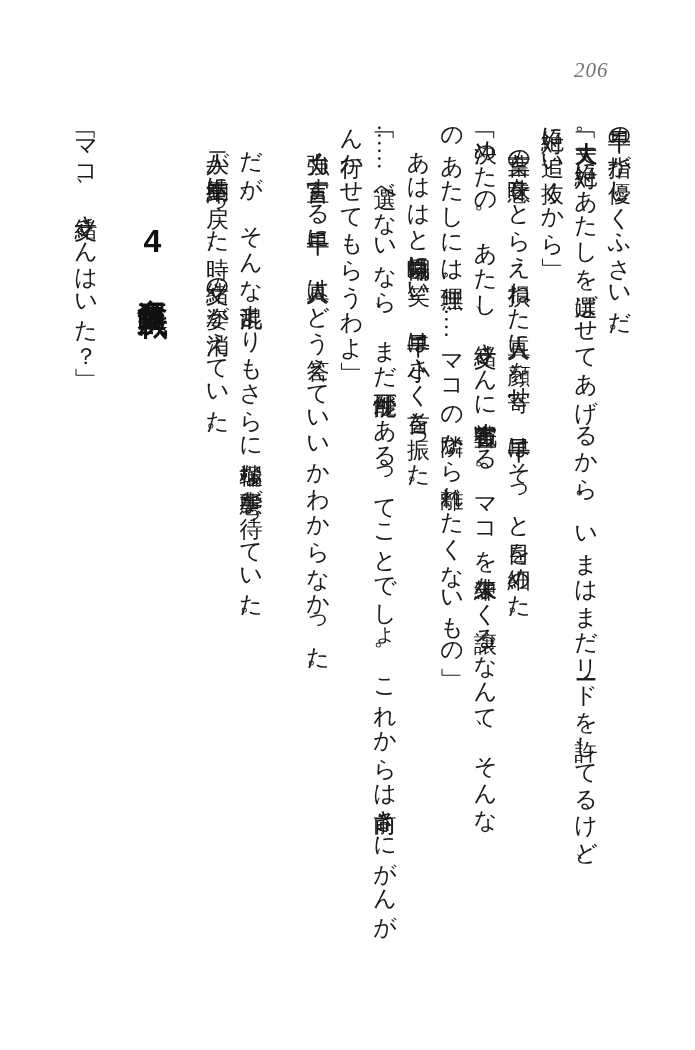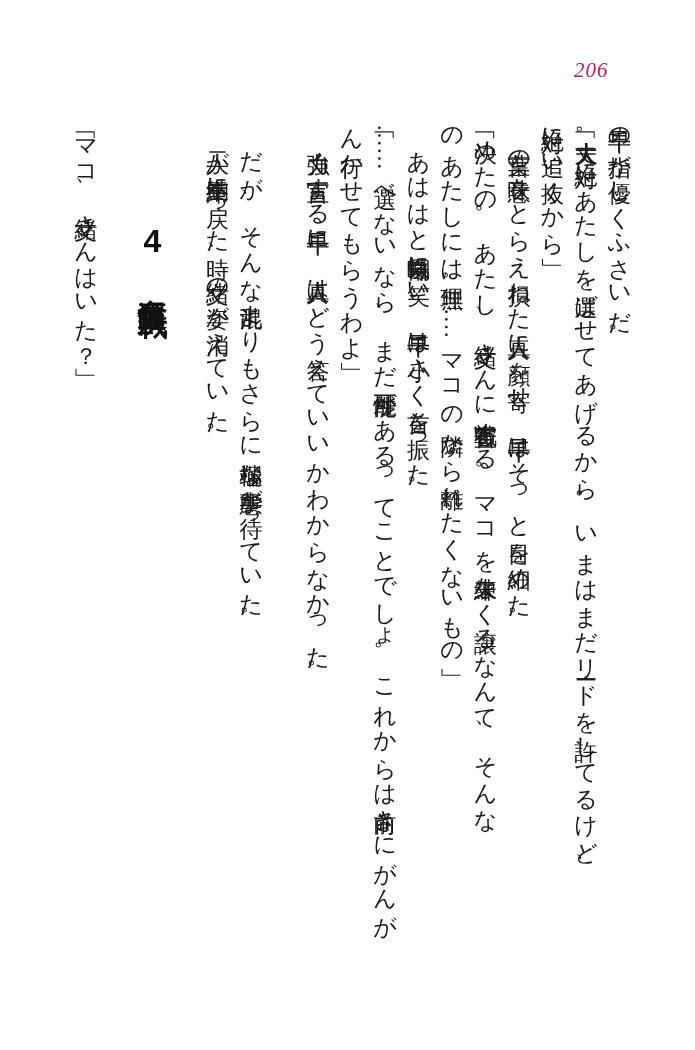--- a/index.html
+++ b/index.html
@@ -12,21 +12,21 @@
   }
   
   .page-num {
     position: absolute;
     top: 58px;
     left: 574px;
     font-family: "Liberation Serif", "DejaVu Serif", serif;
     font-style: italic;
     font-size: 21px;
     letter-spacing: 1px;
-    color: #be185d;
+    color: #737373;
   }
   
   .text-area {
     position: absolute;
     top: 112px;
     right: 59px;
     height: 900px;
     writing-mode: vertical-rl;
     text-orientation: mixed;
     font-size: 23px;

